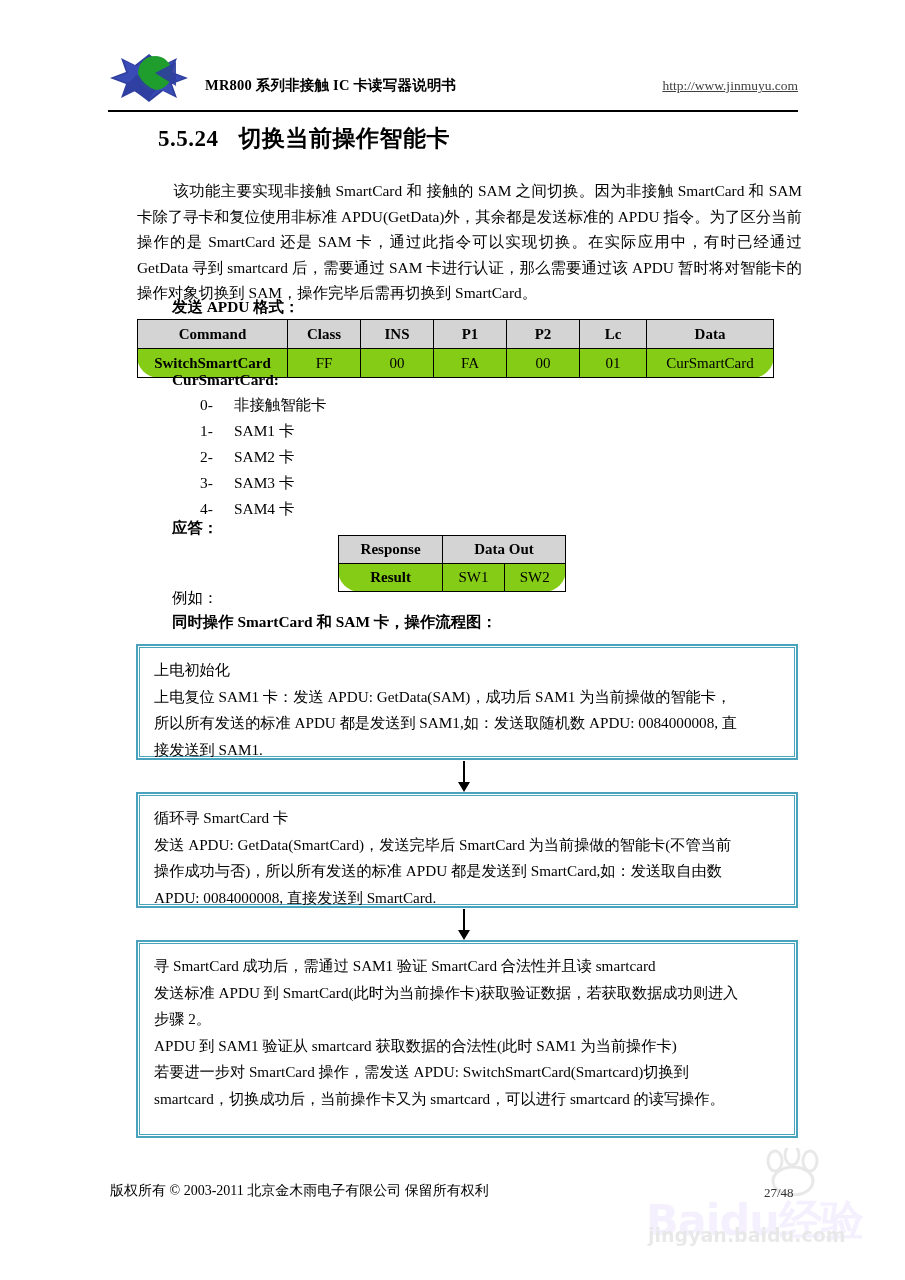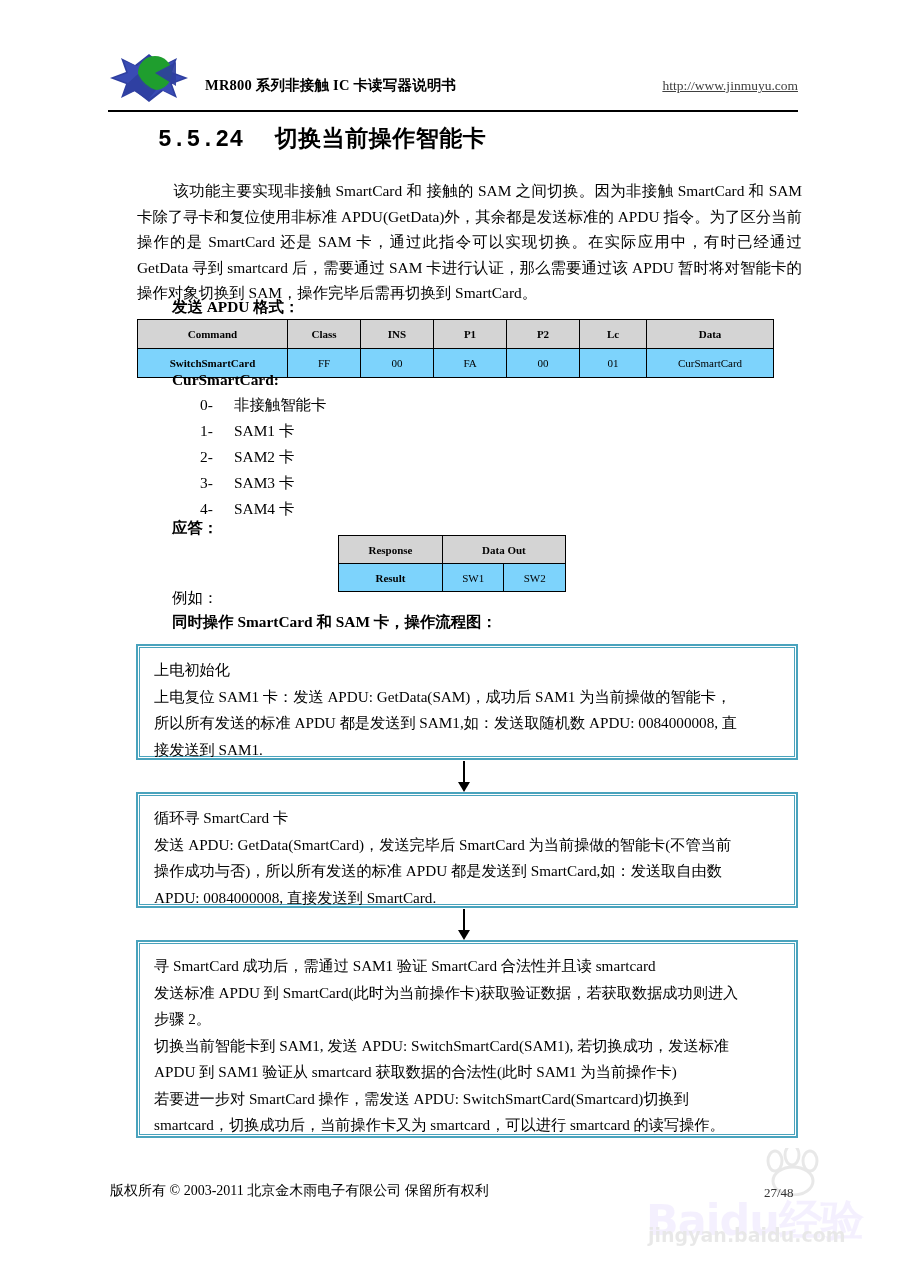--- a/index.html
+++ b/index.html
@@ -66,21 +66,21 @@
   
   .section-heading {
     position: absolute;
     left: 158px;
     top: 123px;
     font-size: 23px;
     font-weight: bold;
     letter-spacing: 0.5px;
     white-space: nowrap;
   }
-  .section-heading .num { margin-right: 31px; font-family: Liberation Mono, monospace; }
+  .section-heading .num { margin-right: 20px; }
 
   
   .body-para {
     position: absolute;
     left: 137px;
     top: 178px;
     width: 665px;
     font-size: 15.4px;
     line-height: 25.5px;
     text-align: justify;
@@ -94,22 +94,23 @@
     font-size: 15.4px;
     font-weight: bold;
     white-space: nowrap;
   }
   .label-normal { font-weight: normal; }
 
   
   table.apdu {
     position: absolute;
     border-collapse: collapse;
-    font-size: 11px;
-    background: #7dd3fc;
+    font-size: 15px;
+    background: #84cc16;
+    border-radius: 22px;
   }
   table.apdu td, table.apdu th {
     border: 1px solid #000000;
     text-align: center;
     vertical-align: middle;
     padding: 3px 2px;
     font-weight: normal;
   }
   table.apdu thead th {
     background: #d4d4d4;
@@ -370,21 +371,20 @@
 
   <div class="arrow" id="arrow-2">
     <div class="stem"></div>
     <div class="head"></div>
   </div>
 
   <div class="flow-box" id="flow-box-3">
     <div class="ln">寻 SmartCard 成功后，需通过 SAM1 验证 SmartCard 合法性并且读 smartcard</div>
     <div class="ln">发送标准 APDU 到 SmartCard(此时为当前操作卡)获取验证数据，若获取数据成功则进入</div>
     <div class="ln">步骤 2。</div>
-    <div class="ln">切换当前智能卡到 SAM1, 发送 APDU: SwitchSmartCard(SAM1), 若切换成功，发送标准</div>
     <div class="ln">APDU 到 SAM1 验证从 smartcard 获取数据的合法性(此时 SAM1 为当前操作卡)</div>
     <div class="ln">若要进一步对 SmartCard 操作，需发送 APDU: SwitchSmartCard(Smartcard)切换到</div>
     <div class="ln">smartcard，切换成功后，当前操作卡又为 smartcard，可以进行 smartcard 的读写操作。</div>
   </div>
 
   <div class="watermark">
     <div class="wm-paw">
       <svg width="72" height="48" viewBox="0 0 72 48" xmlns="http://www.w3.org/2000/svg">
         <ellipse cx="17" cy="13" rx="7" ry="10" fill="none" stroke="#000" stroke-width="3"></ellipse>
         <ellipse cx="34" cy="7" rx="7" ry="10" fill="none" stroke="#000" stroke-width="3"></ellipse>

